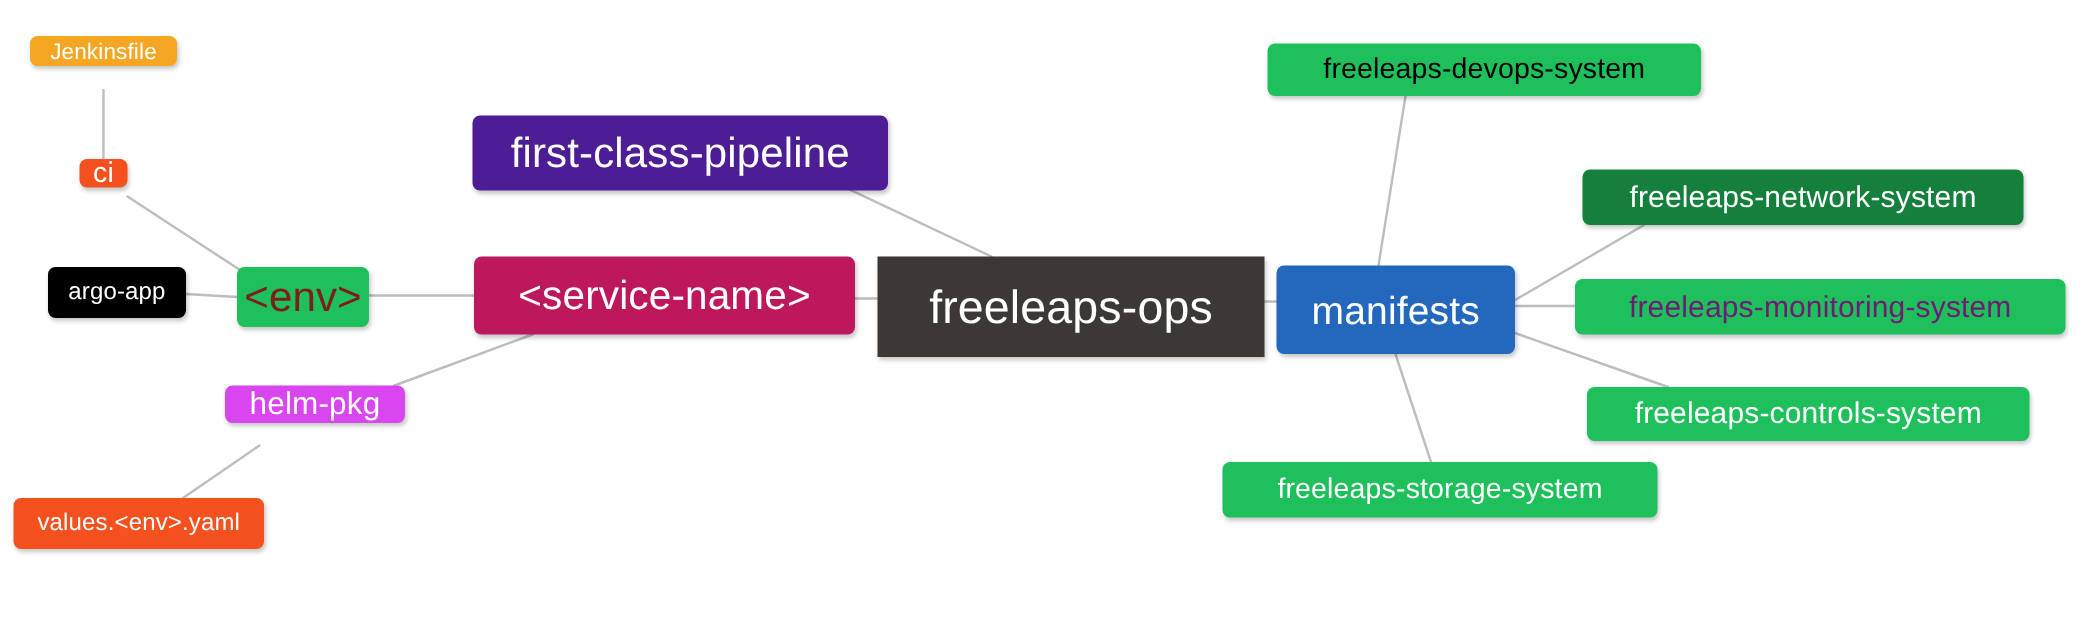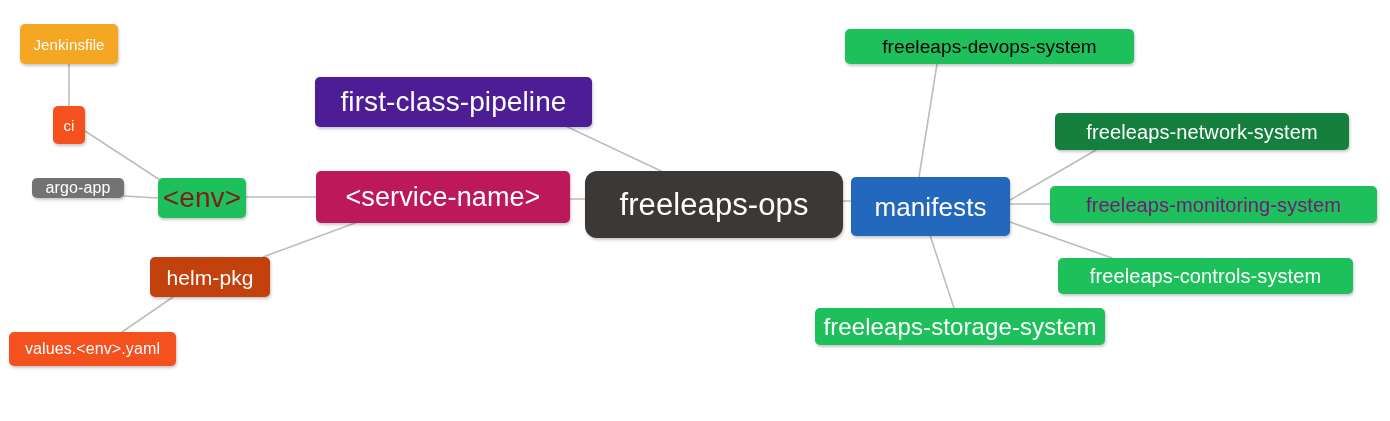--- a/index.html
+++ b/index.html
@@ -35,21 +35,21 @@
     justify-content: center;
     color: #ffffff;
     border-radius: 5px;
     white-space: nowrap;
     line-height: 1;
     letter-spacing: 0.1px;
     box-shadow: 1px 2px 3px rgba(0,0,0,0.22);
     text-rendering: optimizeLegibility;
   }
   .node.root {
-    border-radius: 12px;
+    border-radius: 0;
   }
 </style>
 </head>
 <body>
 
 <div id="canvas">
   <svg id="edge-layer" viewBox="0 0 1390 421" xmlns="http://www.w3.org/2000/svg">
       <line x1="69" y1="60" x2="69" y2="106" stroke="#bdbdbd" stroke-width="1.6" stroke-linecap="round"></line>
       <line x1="85" y1="131" x2="160" y2="180" stroke="#bdbdbd" stroke-width="1.6" stroke-linecap="round"></line>
       <line x1="124" y1="196" x2="158" y2="198" stroke="#bdbdbd" stroke-width="1.6" stroke-linecap="round"></line>
@@ -59,29 +59,29 @@
       <line x1="570" y1="199" x2="585" y2="199" stroke="#bdbdbd" stroke-width="1.6" stroke-linecap="round"></line>
       <line x1="483" y1="87" x2="661" y2="171" stroke="#bdbdbd" stroke-width="1.6" stroke-linecap="round"></line>
       <line x1="843" y1="201" x2="851" y2="201" stroke="#bdbdbd" stroke-width="1.6" stroke-linecap="round"></line>
       <line x1="919" y1="177" x2="937" y2="64" stroke="#bdbdbd" stroke-width="1.6" stroke-linecap="round"></line>
       <line x1="1010" y1="200" x2="1096" y2="150" stroke="#bdbdbd" stroke-width="1.6" stroke-linecap="round"></line>
       <line x1="1010" y1="204" x2="1050" y2="204" stroke="#bdbdbd" stroke-width="1.6" stroke-linecap="round"></line>
       <line x1="1010" y1="222" x2="1112" y2="258" stroke="#bdbdbd" stroke-width="1.6" stroke-linecap="round"></line>
       <line x1="927" y1="226" x2="954" y2="308" stroke="#bdbdbd" stroke-width="1.6" stroke-linecap="round"></line>
     </svg>
   <div id="node-layer">
-      <div class="node" style="left: 20px; top: 24px; width: 98px; height: 40px; background: rgb(245, 166, 35); font-size: 15px; color: rgb(255, 255, 255); text-align: center;">Jenkinsfile</div>
-      <div class="node" style="left: 53px; top: 106px; width: 32px; height: 38px; background: rgb(244, 81, 30); font-size: 15px; color: rgb(255, 255, 255);">ci</div>
-      <div class="node" style="left: 32px; top: 178px; width: 92px; height: 20px; background: #737373; font-size: 16px; color: rgb(255, 255, 255);">argo-app</div>
+      <div class="node" style="left: 20px; top: 24px; width: 98px; height: 20px; background: rgb(245, 166, 35); font-size: 15px; color: rgb(255, 255, 255); text-align: center;">Jenkinsfile</div>
+      <div class="node" style="left: 53px; top: 106px; width: 32px; height: 19px; background: rgb(244, 81, 30); font-size: 19px; color: rgb(255, 255, 255);">ci</div>
+      <div class="node" style="left: 32px; top: 178px; width: 92px; height: 34px; background: #000000; font-size: 16px; color: rgb(255, 255, 255);">argo-app</div>
       <div class="node" style="left: 158px; top: 178px; width: 88px; height: 40px; background: rgb(30, 192, 92); font-size: 28px; color: #7f1d1d;">&lt;env&gt;</div>
-      <div class="node" style="left: 150px; top: 257px; width: 120px; height: 40px; background: #c2410c; font-size: 21px; color: rgb(255, 255, 255); text-align: center;">helm-pkg</div>
+      <div class="node" style="left: 150px; top: 257px; width: 120px; height: 25px; background: #d946ef; font-size: 21px; color: rgb(255, 255, 255); text-align: center;">helm-pkg</div>
       <div class="node" style="left: 9px; top: 332px; width: 167px; height: 34px; background: rgb(244, 81, 30); font-size: 16px; color: rgb(255, 255, 255);">values.&lt;env&gt;.yaml</div>
       <div class="node" style="left: 315px; top: 37px; width: 277px; height: 50px; background: #4c1d95; font-size: 28px; color: rgb(255, 255, 255); margin-top: 40px;">first-class-pipeline</div>
       <div class="node" style="left: 316px; top: 171px; width: 254px; height: 52px; background: #be185d; font-size: 27px; color: rgb(255, 255, 255);">&lt;service-name&gt;</div>
       <div class="node root" style="left: 585px; top: 171px; width: 258px; height: 67px; background: rgb(59, 56, 54); font-size: 31px; color: rgb(255, 255, 255);">freeleaps-ops</div>
       <div class="node" style="left: 851px; top: 177px; width: 159px; height: 59px; background: rgb(36, 104, 190); font-size: 26px; color: rgb(255, 255, 255);">manifests</div>
       <div class="node" style="left: 797px; top: 29px; width: 289px; height: 35px; background: rgb(30, 192, 92); font-size: 19px; color: #000000; margin-left: 48px;">freeleaps-devops-system</div>
       <div class="node" style="left: 1055px; top: 113px; width: 294px; height: 37px; background: #15803d; font-size: 20px; color: rgb(255, 255, 255);">freeleaps-network-system</div>
       <div class="node" style="left: 1050px; top: 186px; width: 327px; height: 37px; background: rgb(30, 192, 92); font-size: 20px; color: #701a75;">freeleaps-monitoring-system</div>
       <div class="node" style="left: 1058px; top: 258px; width: 295px; height: 36px; background: rgb(30, 192, 92); font-size: 20px; color: rgb(255, 255, 255);">freeleaps-controls-system</div>
-      <div class="node" style="left: 815px; top: 308px; width: 290px; height: 37px; background: rgb(30, 192, 92); font-size: 24px; color: rgb(255, 255, 255);">freeleaps-storage-system</div>
+      <div class="node" style="left: 815px; top: 308px; width: 290px; height: 37px; background: rgb(30, 192, 92); font-size: 19px; color: rgb(255, 255, 255);">freeleaps-storage-system</div>
     </div>
 </div>
 
 </body></html>

